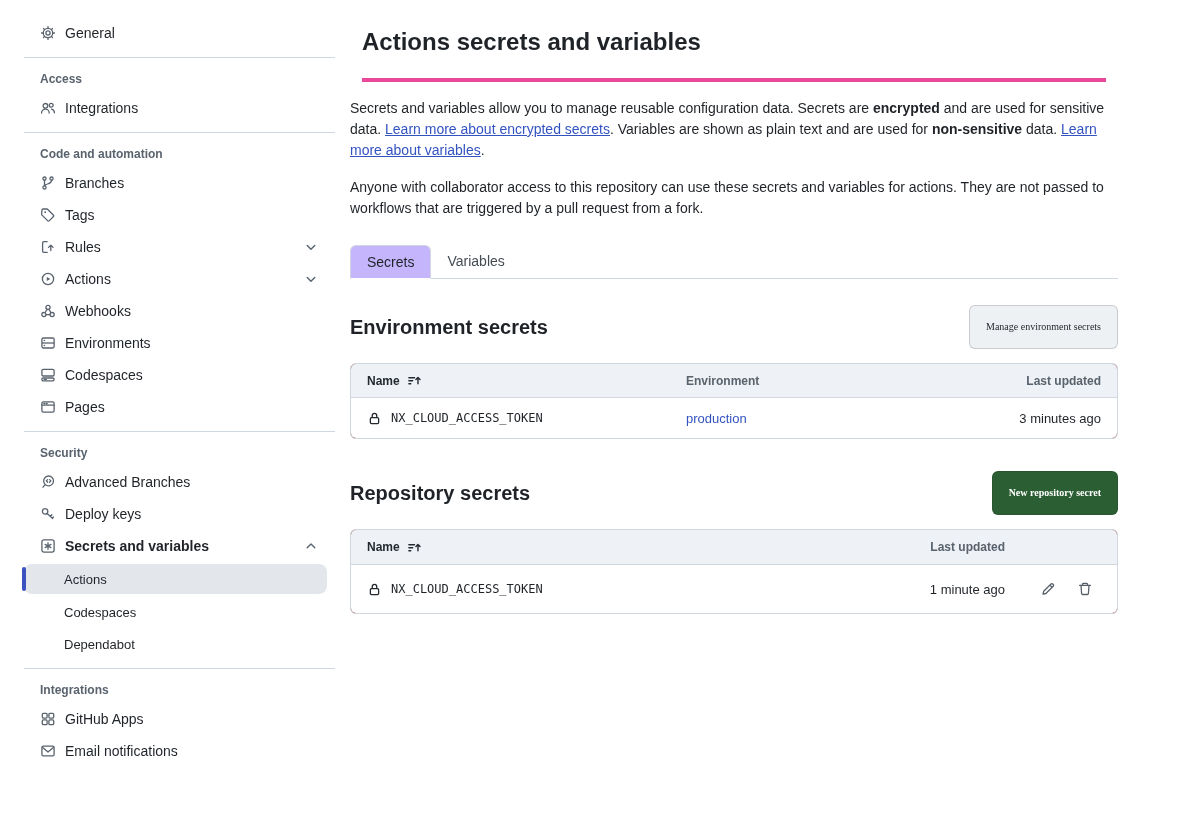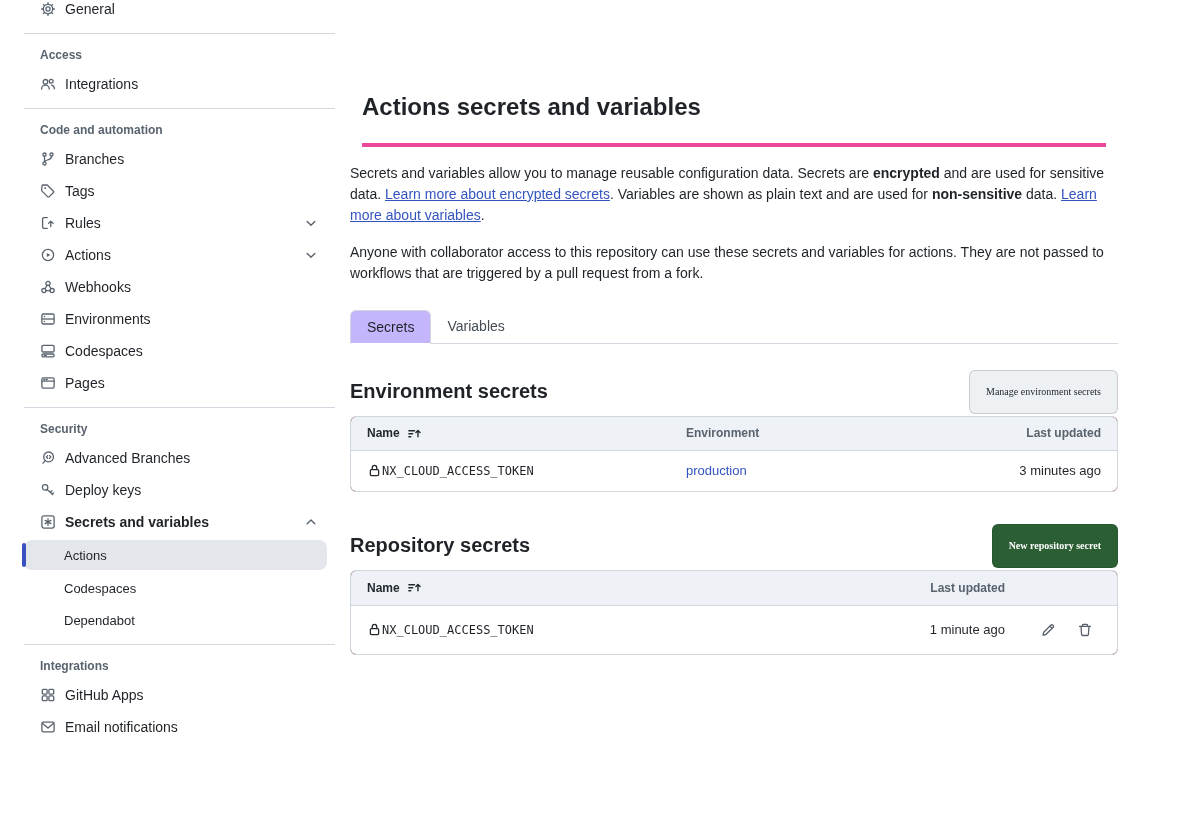--- a/index.html
+++ b/index.html
@@ -1,18 +1,18 @@
 <!DOCTYPE html>
 <html><head>
 <meta charset="utf-8">
 <style>
   * { box-sizing: border-box; }
   html,body { margin:0; padding:0; background:#fff; }
   body { width:1177px; height:837px; font-family:"Liberation Sans", sans-serif; color:#1f2328; overflow:hidden; }
-  .app { display:flex; width:1177px; height:719px;align-items:center; }
+  .app { display:flex; width:1177px; height:719px; }
 
   
   .sidebar { width:335px; flex:none; padding-top:17px; }
   .nav-item { height:32px; display:flex; align-items:center; padding:0 16px 0 40px; font-size:14px; color:#1f2328; cursor:pointer; }
   .nav-item .ic { width:16px; height:16px; margin-right:9px; color:#59636e; flex:none; display:flex; align-items:center; justify-content:center; }
   .nav-item .chev { margin-left:auto; color:#59636e; width:16px; height:16px; display:flex; }
   .nav-item.bold { font-weight:600; }
   .side-divider { border:none; border-top:1px solid #d0d7de; margin:8px 0 8px 24px; width:311px; }
   .section-label { padding:6px 16px 6px 40px; font-size:12px; font-weight:600; color:#59636e; }
   .subnav-active { position:relative; margin:2px 0 2px 24px; width:303px; height:30px; border-radius:8px;
@@ -31,28 +31,28 @@
   .tabnav { margin-top:26px; border-bottom:1px solid #d0d7de; display:flex; }
   .tab { padding:8px 16px; font-size:14px; color:#454c54; cursor:pointer; }
   .tab.active { background:#c4b5fd; border:1px solid #d0d7de; border-bottom:1px solid #fff; border-radius:6px 6px 0 0; margin-bottom:-1px; color:#1f2328; }
 
   .section-head { display:flex; justify-content:space-between; align-items:center; margin-top:26px; }
   .section-head h2 { font-size:20px; font-weight:700; margin:0; }
   .btn { font-size:10px; font-weight:500; line-height:20px; padding:11px 16px; border-radius:6px;
     border:1px solid rgba(31,35,40,0.18); background:#eef1f4; color:#24292f; cursor:pointer; font-family:Liberation Serif, serif; }
   .btn.primary { background:#2b5e33; border-color:rgba(31,35,40,0.15); color:#ffffff; font-weight:600; }
 
-  .tbl { margin-top:2px; border:1px solid #d0d7de; border-radius:6px; overflow:hidden; background:#7f1d1d; }
+  .tbl { margin-top:14px; border:1px solid #d0d7de; border-radius:6px; overflow:hidden; background:#7f1d1d; }
   .thead { background:#eef1f5; display:grid; padding:0 16px; height:34px; align-items:center; font-size:12px; color:#59636e; font-weight:600; border-bottom:1px solid #d0d7de; }
   .trow  { display:grid; padding:0 16px; align-items:center; font-size:13px; background:#fff; }
   .cols3 { grid-template-columns:319px 1fr 210px; }
   .cols3b{ grid-template-columns:1fr 210px 96px; }
   .cell-right { text-align:right; justify-self:end; }
   .name-head { display:flex; align-items:center; gap:7px; color:#24292f; font-weight:700; cursor:pointer; }
-  .secret-name { display:flex; align-items:center; }
+  .secret-name { display:flex; align-items:center; gap:9px; }
   .secret-name .mono { font-family:"DejaVu Sans Mono", monospace; font-size:12px; color:#1f2328; }
   .lock { color:#24292f; }
   .row1 { height:40px; }
   .row2 { height:48px; }
   .actions-cell { display:flex; justify-content:flex-end; align-items:center; gap:21px; padding-right:8px; }
   .icon-btn { width:16px; height:16px; color:#57606a; cursor:pointer; background:none; border:none; padding:0; }
   .env-link { color:#3353c0; cursor:pointer; text-decoration:none; }
   .time { color:#1f2328; }
   .thead .cell-right { color:#59636e; }
 </style>

